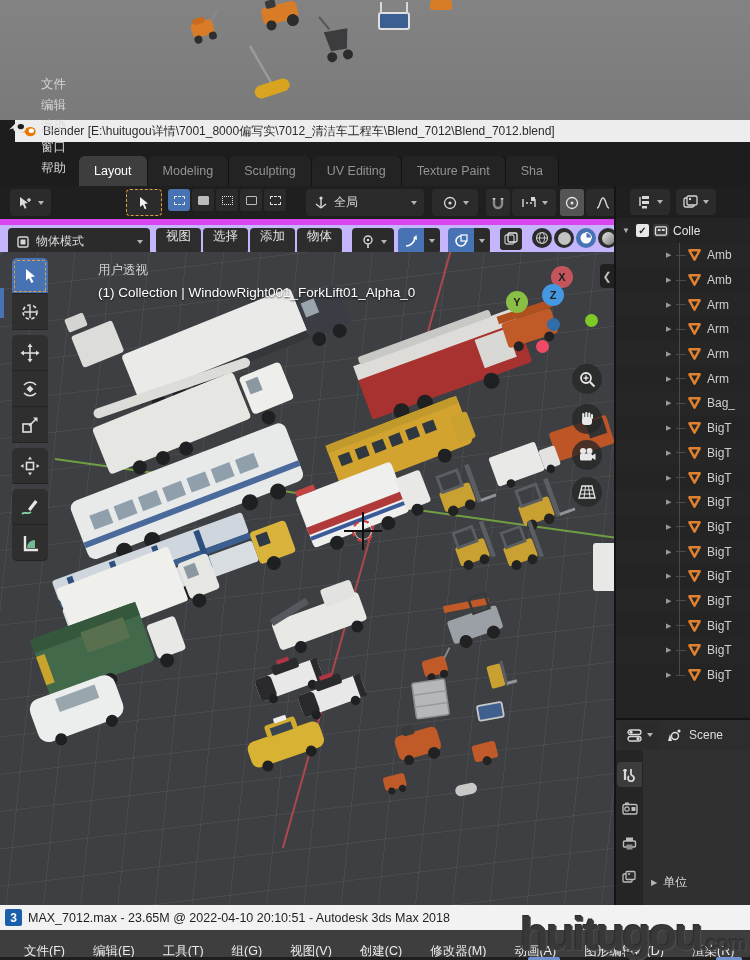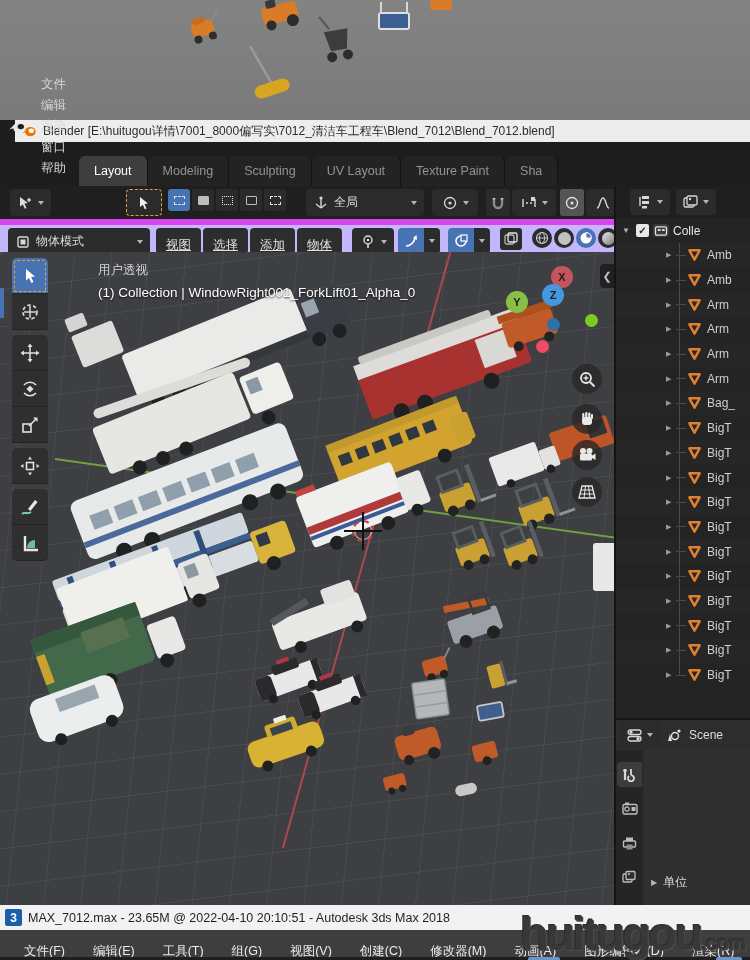--- a/index.html
+++ b/index.html
@@ -43,22 +43,22 @@
     display:flex; align-items:center; justify-content:center; }
   .sq-ic.active { background:#4772b3; }
   .mini-box { width:11px; height:9px; border:1px dashed #e6e6e6; border-radius:1px; }
   .mini-box.solid { border-style:solid; border-color:#bdbdbd; }
 
   
   #row2 { left:0; top:219px; width:614px; height:33px; background:#c4b5fd;
     border-top:6px solid #d946ef; }
   #row2 > div { position:absolute; top:3px; }
   #vp-menus { display:flex; gap:2px; }
-  #vp-menus .menu-item { height:26px; display:flex; align-items:flex-end;
-    padding:0 10px; color:#e3e3e3; font-size:12.5px; background:#2d2d2d; border-radius:4px;text-decoration:underline; }
+  #vp-menus .menu-item { height:26px; display:flex; align-items:flex-start;
+    padding:0 10px; color:#e3e3e3; font-size:12.5px; background:#2d2d2d; border-radius:4px; }
   .blue-btn { height:26px; display:flex; align-items:center; border-radius:4px; overflow:hidden; }
   .blue-btn .ic { width:26px; height:26px; background:#4772b3; display:flex;
     align-items:center; justify-content:center; }
   .blue-btn .dd { width:16px; height:26px; background:#2b2b2b; display:flex;
     align-items:center; justify-content:center; }
   .shade-circle { width:20px; height:20px; border-radius:50%; background:#2b2b2b;
     display:flex; align-items:center; justify-content:center; }
 
   
   #viewport { left:0; top:252px; width:614px; height:653px; background:#3d3f42;
@@ -230,21 +230,21 @@
     <div class="tab active">
           <span>Layout</span>
         </div>
         <div class="tab">
           <span>Modeling</span>
         </div>
         <div class="tab">
           <span>Sculpting</span>
         </div>
         <div class="tab">
-          <span>UV Layout</span>
+          <span>UV Editing</span>
         </div>
         <div class="tab">
           <span>Texture Paint</span>
         </div>
         <div class="tab">
           <span>Sha</span>
         </div>
       </div>
   </div>
 

